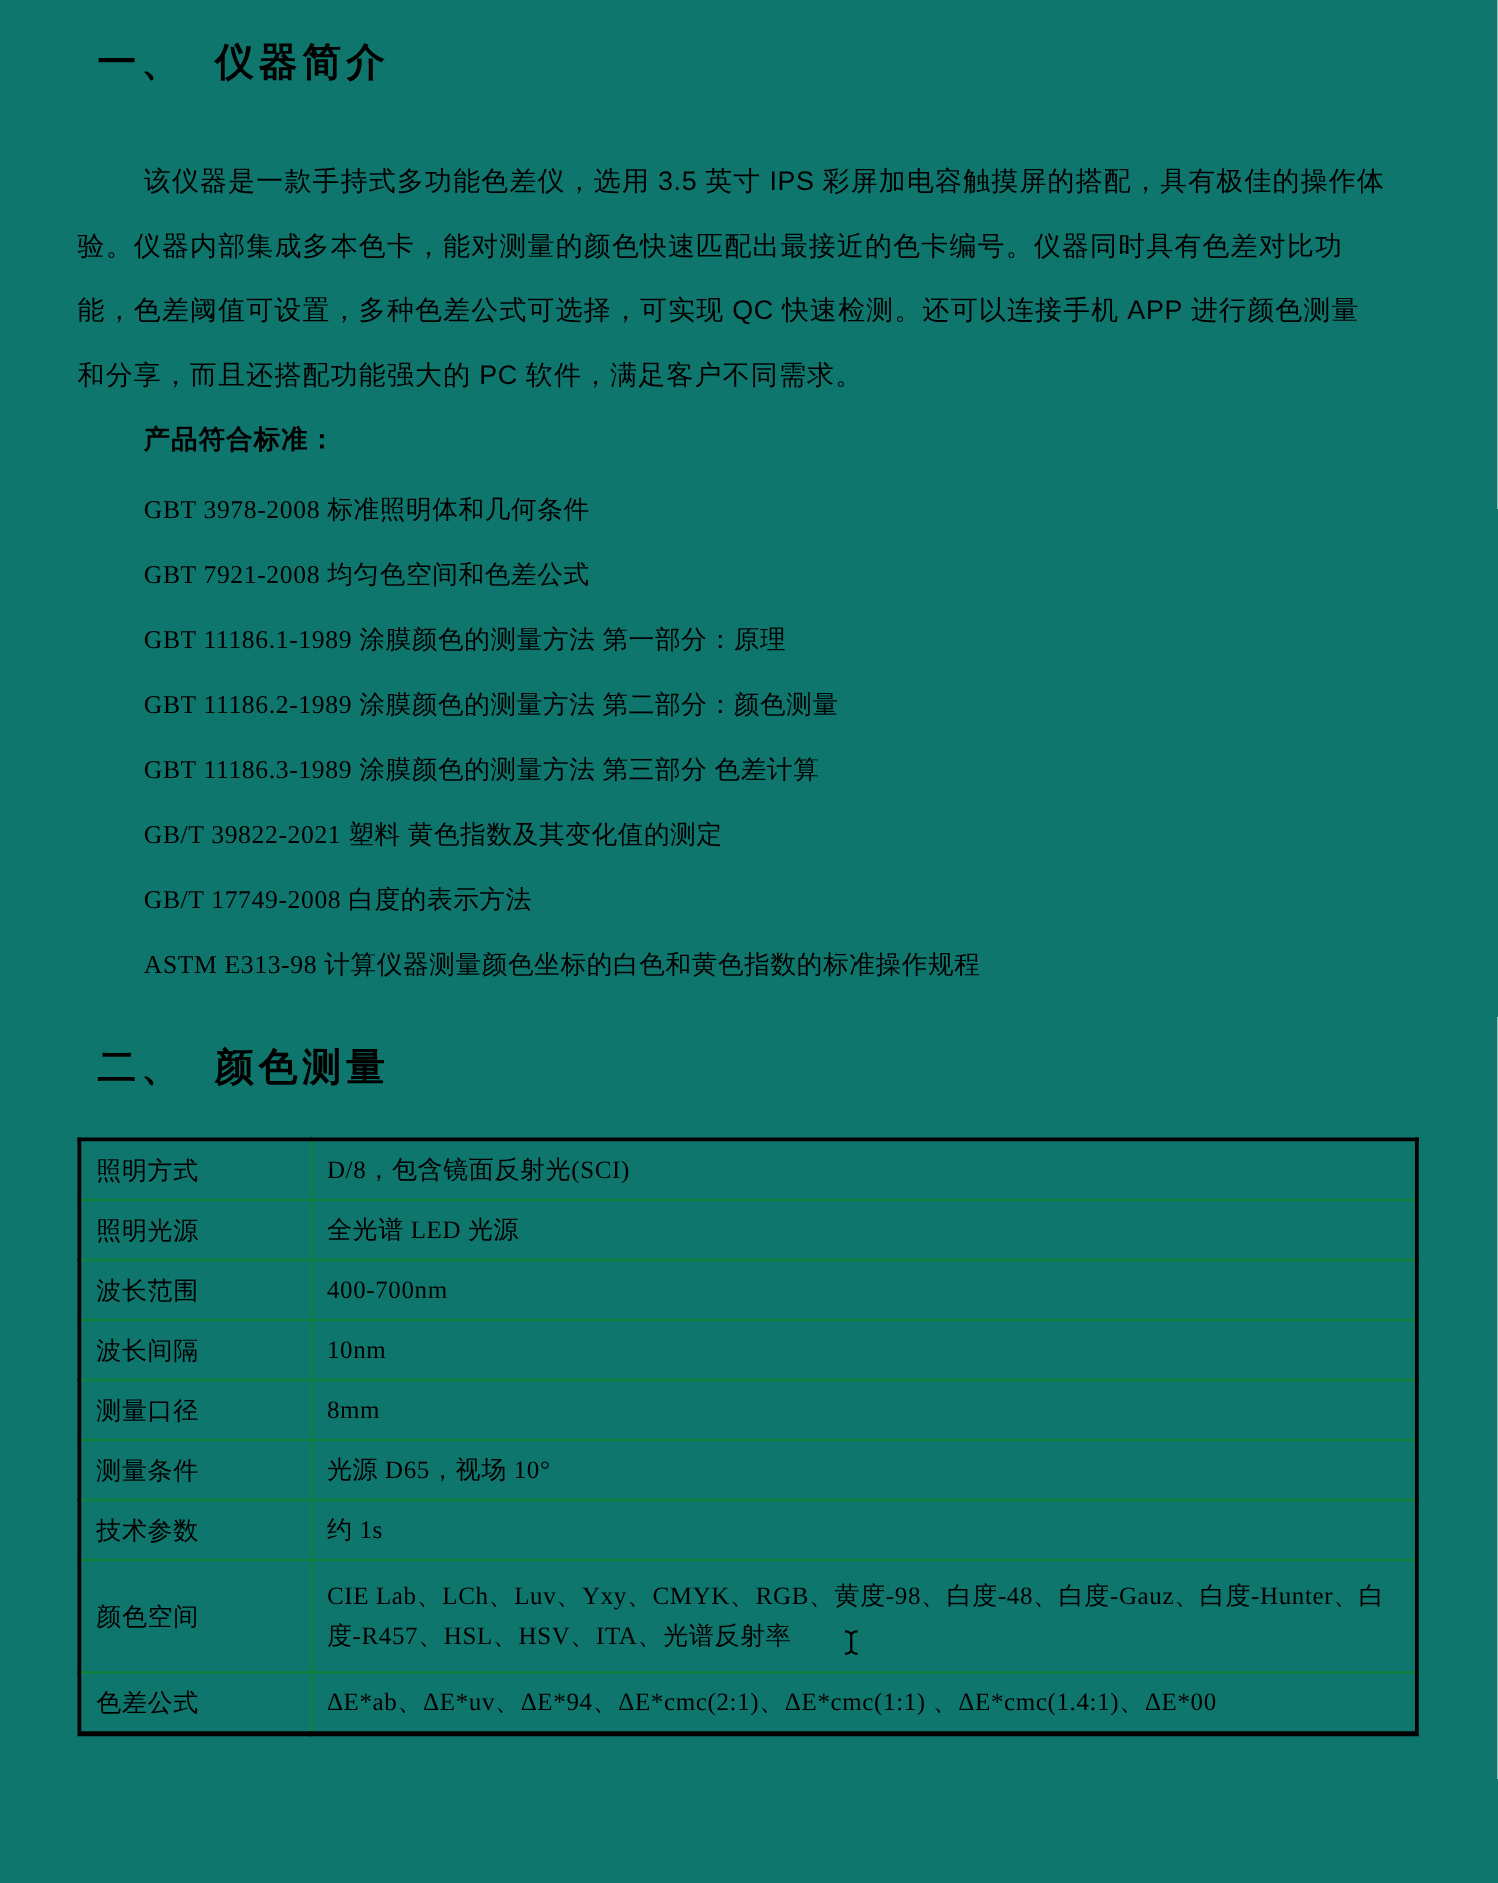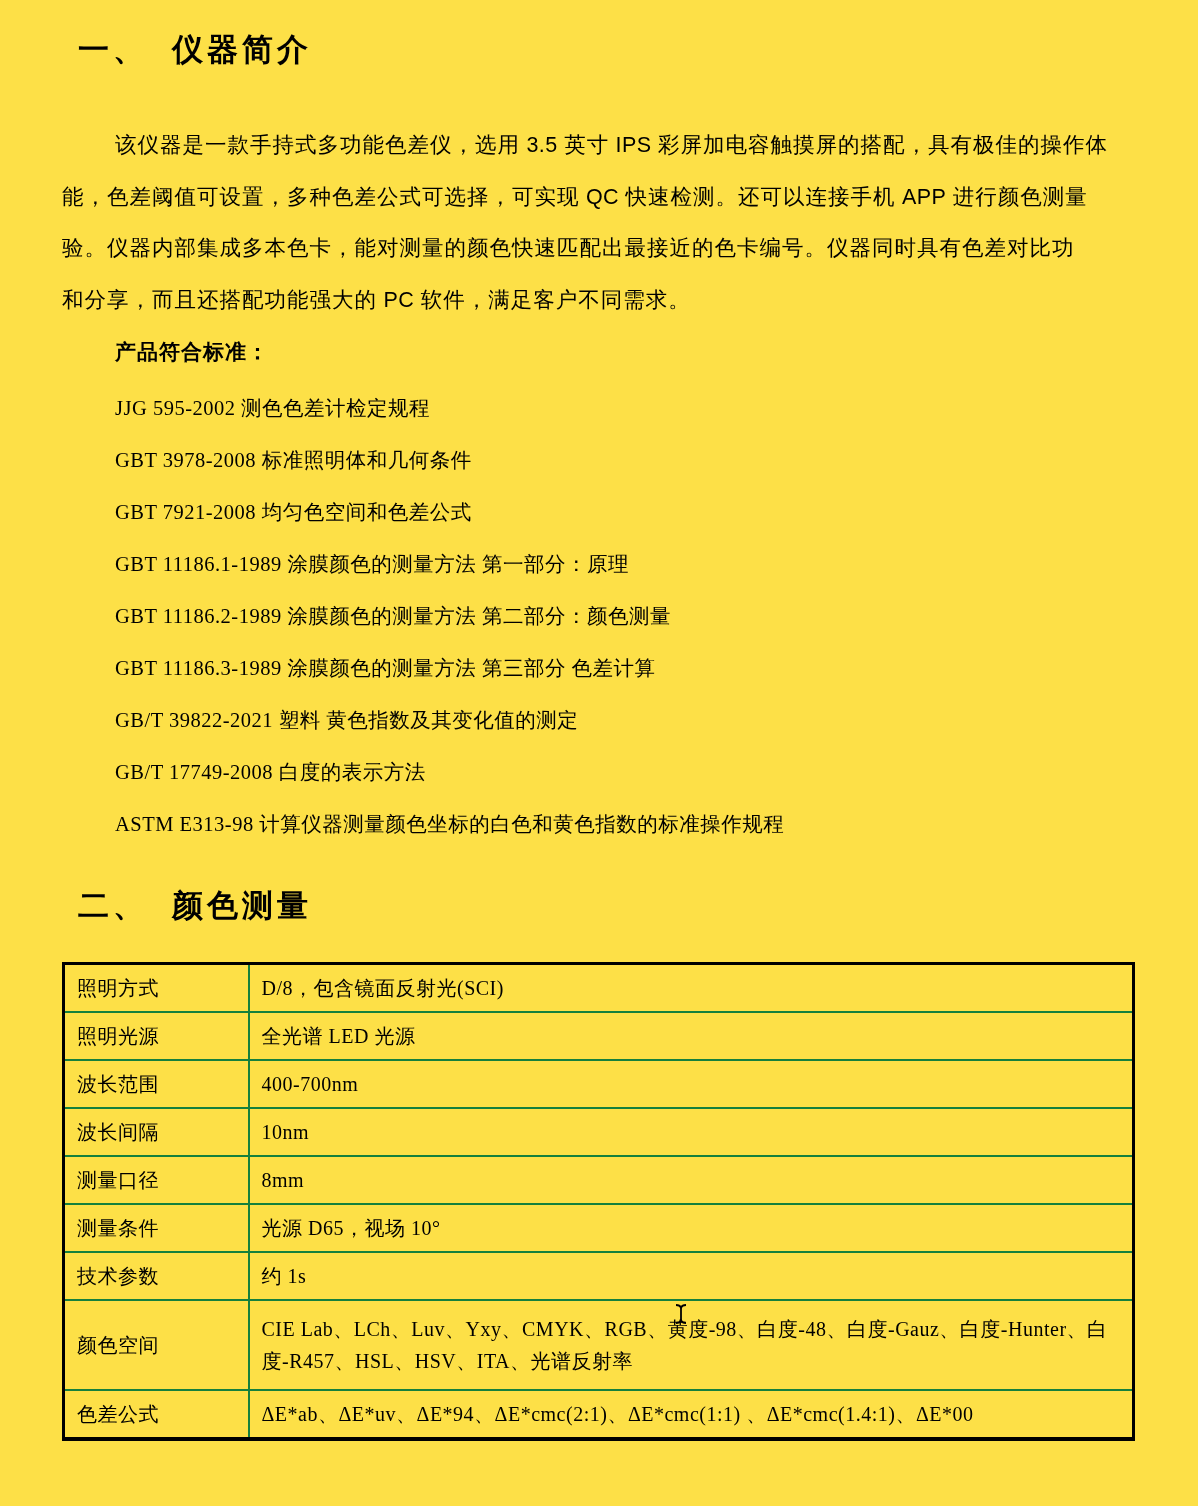--- a/index.html
+++ b/index.html
@@ -4,21 +4,21 @@
 <style>
   html, body {
     margin: 0;
     padding: 0;
     background: #ffffff;
   }
   .page {
     position: relative;
     width: 1198px;
     height: 1506px;
-    background: #fde047;
+    background: #0f766e;
     color: #000000;
     overflow: hidden;
     font-family: "Liberation Serif", "DejaVu Serif", serif;
   }
   
   .sec-heading {
     margin: 0 0 0 78px;
     font-family: "Liberation Sans", "DejaVu Sans", sans-serif;
     font-weight: 700;
     font-size: 31px;
@@ -94,29 +94,28 @@
 <body>
 
 <div class="page">
 
   <div class="sec-heading" id="heading-1">
     <span class="hnum">一、</span><span class="htitle">仪器简介</span>
   </div>
 
   <div class="intro">
     <div class="pline indent"><span>该仪器是一款手持式多功能色差仪，选用 </span><span class="lat">3.5</span><span> 英寸 </span><span class="lat">IPS</span><span> 彩屏加电容触摸屏的搭配，具有极佳的操作体</span></div>
+    <div class="pline"><span>验。仪器内部集成多本色卡，能对测量的颜色快速匹配出最接近的色卡编号。仪器同时具有色差对比功</span></div>
     <div class="pline"><span>能，色差阈值可设置，多种色差公式可选择，可实现 </span><span class="lat">QC</span><span> 快速检测。还可以连接手机 </span><span class="lat">APP</span><span> 进行颜色测量</span></div>
-    <div class="pline"><span>验。仪器内部集成多本色卡，能对测量的颜色快速匹配出最接近的色卡编号。仪器同时具有色差对比功</span></div>
     <div class="pline"><span>和分享，而且还搭配功能强大的 </span><span class="lat">PC</span><span> 软件，满足客户不同需求。</span></div>
   </div>
 
   <div class="std-label">产品符合标准：</div>
 
   <div class="std-list">
-    <div class="std-item">JJG 595-2002 测色色差计检定规程</div>
     <div class="std-item">GBT 3978-2008 标准照明体和几何条件</div>
     <div class="std-item">GBT 7921-2008 均匀色空间和色差公式</div>
     <div class="std-item">GBT 11186.1-1989 涂膜颜色的测量方法 第一部分：原理</div>
     <div class="std-item">GBT 11186.2-1989 涂膜颜色的测量方法 第二部分：颜色测量</div>
     <div class="std-item">GBT 11186.3-1989 涂膜颜色的测量方法 第三部分 色差计算</div>
     <div class="std-item">GB/T 39822-2021 塑料 黄色指数及其变化值的测定</div>
     <div class="std-item">GB/T 17749-2008 白度的表示方法</div>
     <div class="std-item">ASTM E313-98 计算仪器测量颜色坐标的白色和黄色指数的标准操作规程</div>
   </div>
 

